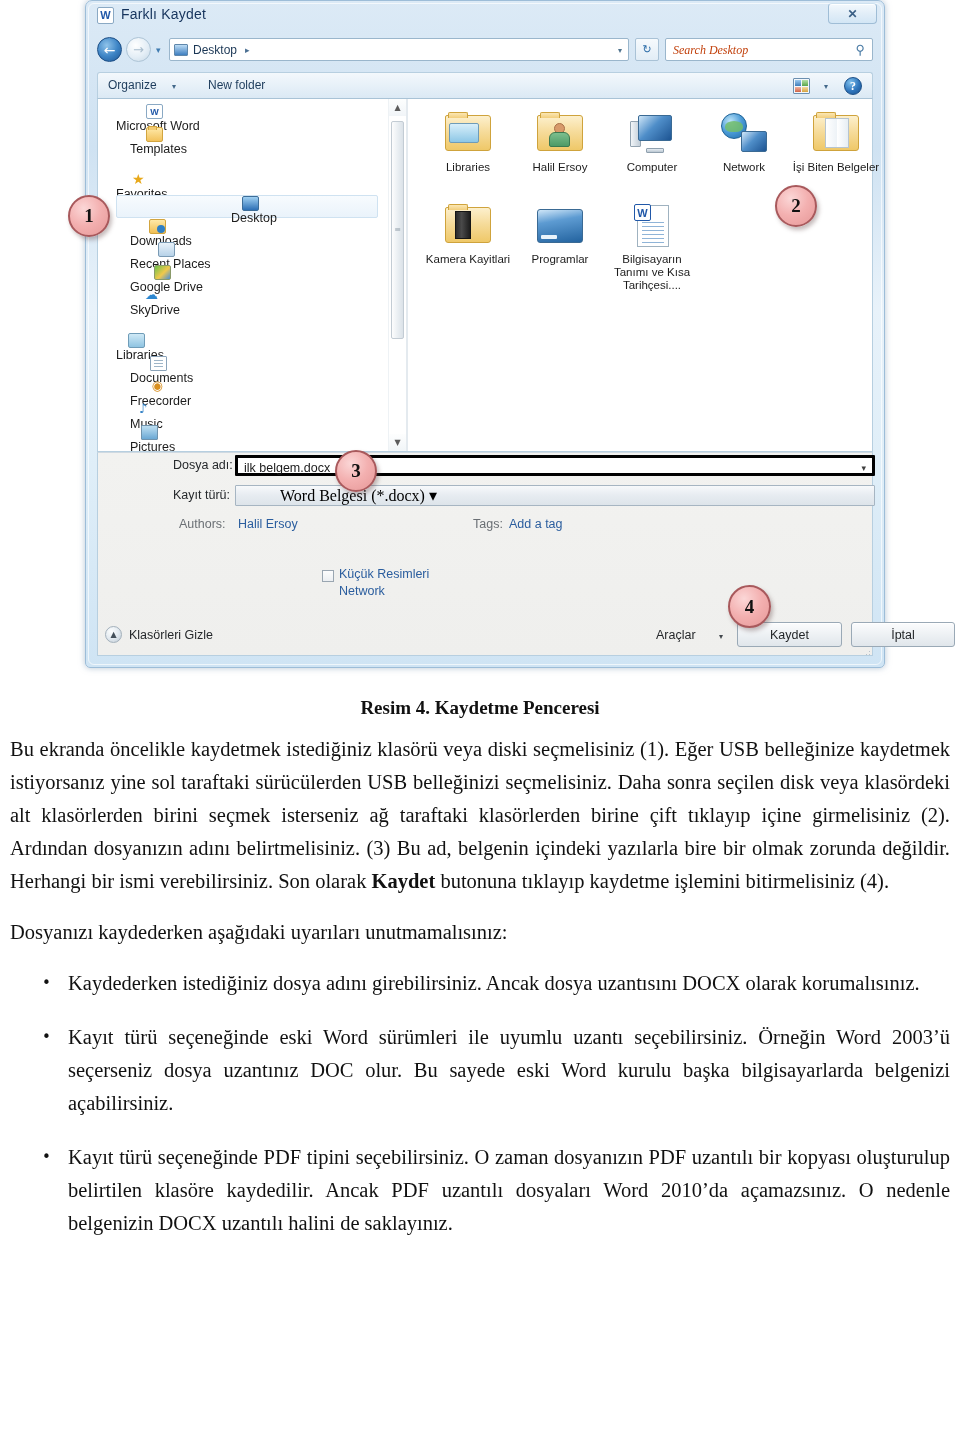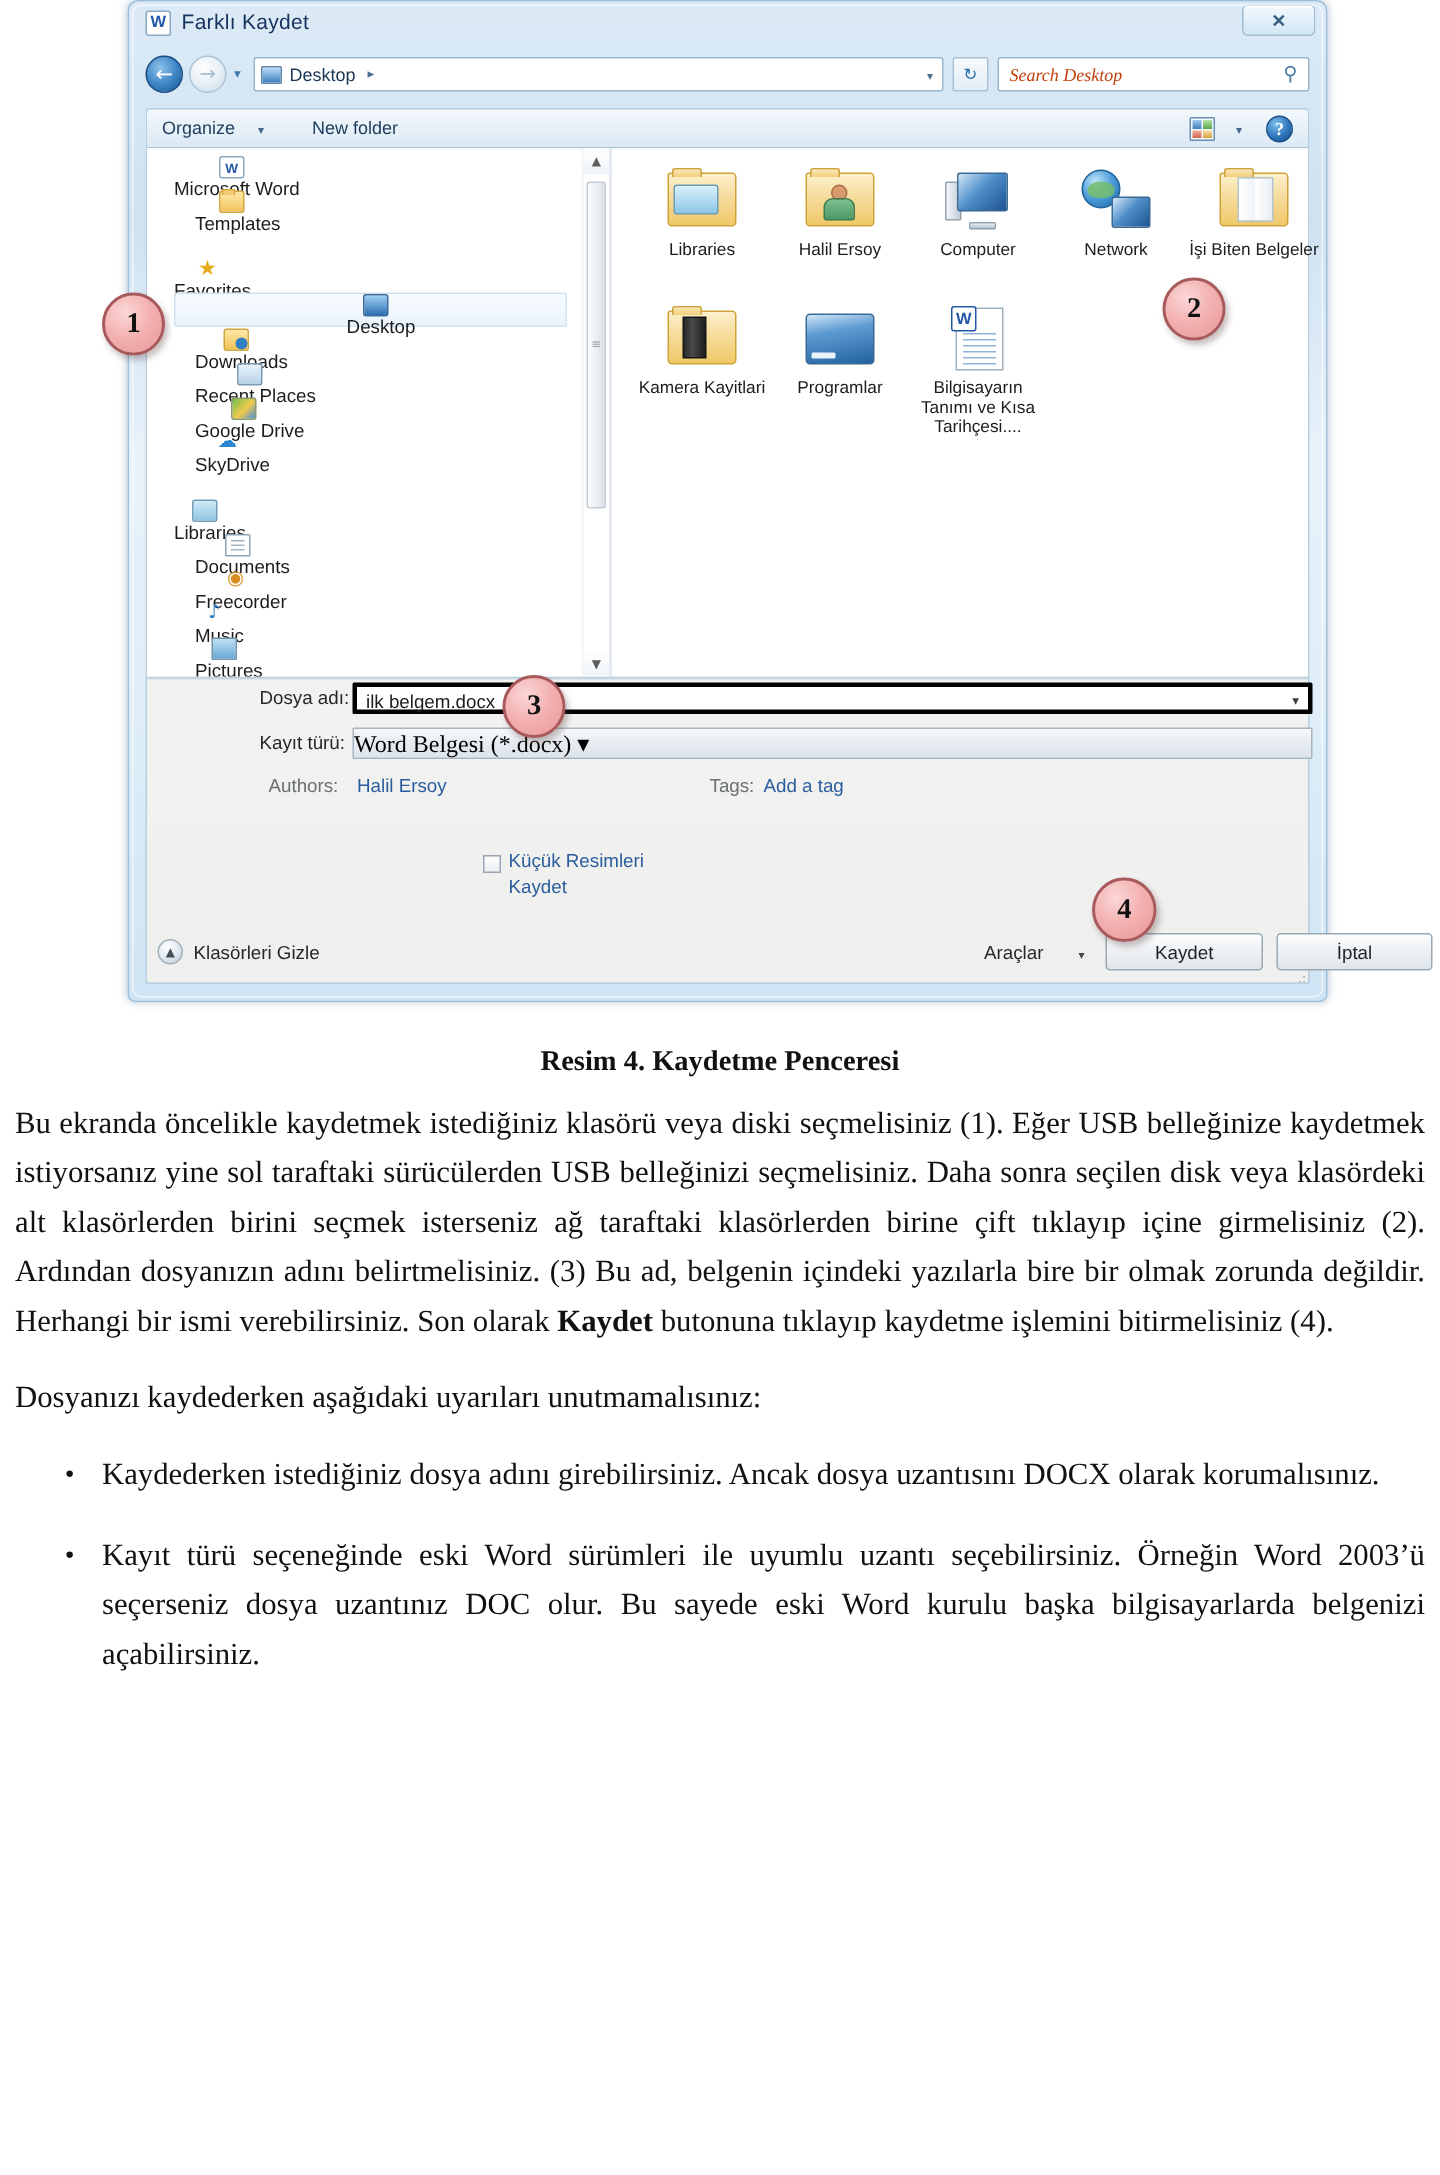--- a/index.html
+++ b/index.html
@@ -631,32 +631,32 @@
 
   <div class="formarea"></div>
 
   <span class="f-label" style="left:88px; top:458px;">Dosya adı:</span>
   <div class="f-input" style="left:150px; top:455px; width:640px;">
     <span class="val">ilk belgem.docx</span>
     <span class="ddcaret">▾</span>
   </div>
 
   <span class="f-label" style="left:88px; top:488px;">Kayıt türü:</span>
-  <div class="f-combo" style="left:150px; top:485px; width:640px;">
+  <div class="f-combo" style="left:150px; top:485px; width:640px;padding-left:44px;">
     <span class="val">Word Belgesi (*.docx)</span>
     <span class="ddcaret">▾</span>
   </div>
 
   <span class="f-greylabel" style="left:94px; top:517px;">Authors:</span>
   <span class="f-link" style="left:153px; top:517px;">Halil Ersoy</span>
   <span class="f-greylabel" style="left:388px; top:517px;">Tags:</span>
   <span class="f-link" style="left:424px; top:517px;">Add a tag</span>
 
   <span class="chk"></span>
-  <span class="chk-lab">Küçük Resimleri Kaydet</span>
+  <span class="chk-lab">Küçük Resimleri Network</span>
 
   <div class="hidefolders">
     <span class="hf-ico">▲</span>
     <span class="hf-lab">Klasörleri Gizle</span>
   </div>
 
   <span class="tools">Araçlar</span>
   <span class="tools-caret">▾</span>
   <span class="btn" style="left:652px; top:622px; width:105px;">Kaydet</span>
   <span class="btn" style="left:766px; top:622px; width:104px;">İptal</span>
@@ -671,14 +671,15 @@
 <div class="caption">Resim 4. Kaydetme Penceresi</div>
 
 <div class="doc">
   <p class="para lead"><span>Bu ekranda öncelikle kaydetmek istediğiniz klasörü veya diski seçmelisiniz (1). Eğer USB belleğinize kaydetmek istiyorsanız yine sol taraftaki sürücülerden USB belleğinizi seçmelisiniz. Daha sonra seçilen disk veya klasördeki alt klasörlerden birini seçmek isterseniz ağ taraftaki klasörlerden birine çift tıklayıp içine girmelisiniz (2). Ardından dosyanızın adını belirtmelisiniz. (3) Bu ad, belgenin içindeki yazılarla bire bir olmak zorunda değildir. Herhangi bir ismi verebilirsiniz. Son olarak </span><span class="b">Kaydet</span><span> butonuna tıklayıp kaydetme işlemini bitirmelisiniz (4).</span></p>
 
   <p class="para">Dosyanızı kaydederken aşağıdaki uyarıları unutmamalısınız:</p>
 
   <ul class="bullets">
     <li>Kaydederken istediğiniz dosya adını girebilirsiniz. Ancak dosya uzantısını DOCX olarak korumalısınız.</li>
     <li>Kayıt türü seçeneğinde eski Word sürümleri ile uyumlu uzantı seçebilirsiniz. Örneğin Word 2003’ü seçerseniz dosya uzantınız DOC olur.  Bu sayede eski Word kurulu başka bilgisayarlarda belgenizi açabilirsiniz.</li>
+    <li>Kayıt türü seçeneğinde PDF tipini seçebilirsiniz. O zaman dosyanızın PDF uzantılı bir kopyası oluşturulup belirtilen klasöre kaydedilir. Ancak PDF uzantılı dosyaları Word 2010’da açamazsınız. O nedenle belgenizin DOCX uzantılı halini de saklayınız.</li>
   </ul>
 </div>
 
 </body></html>

